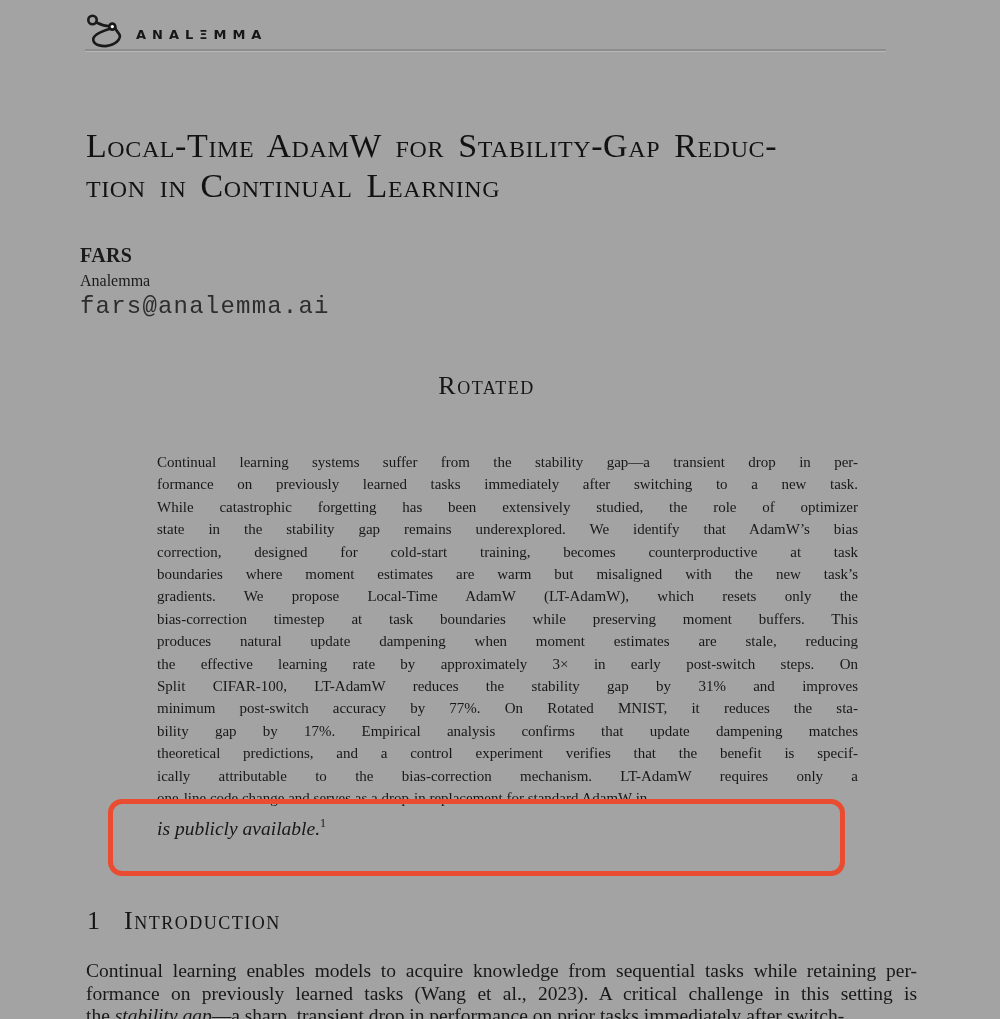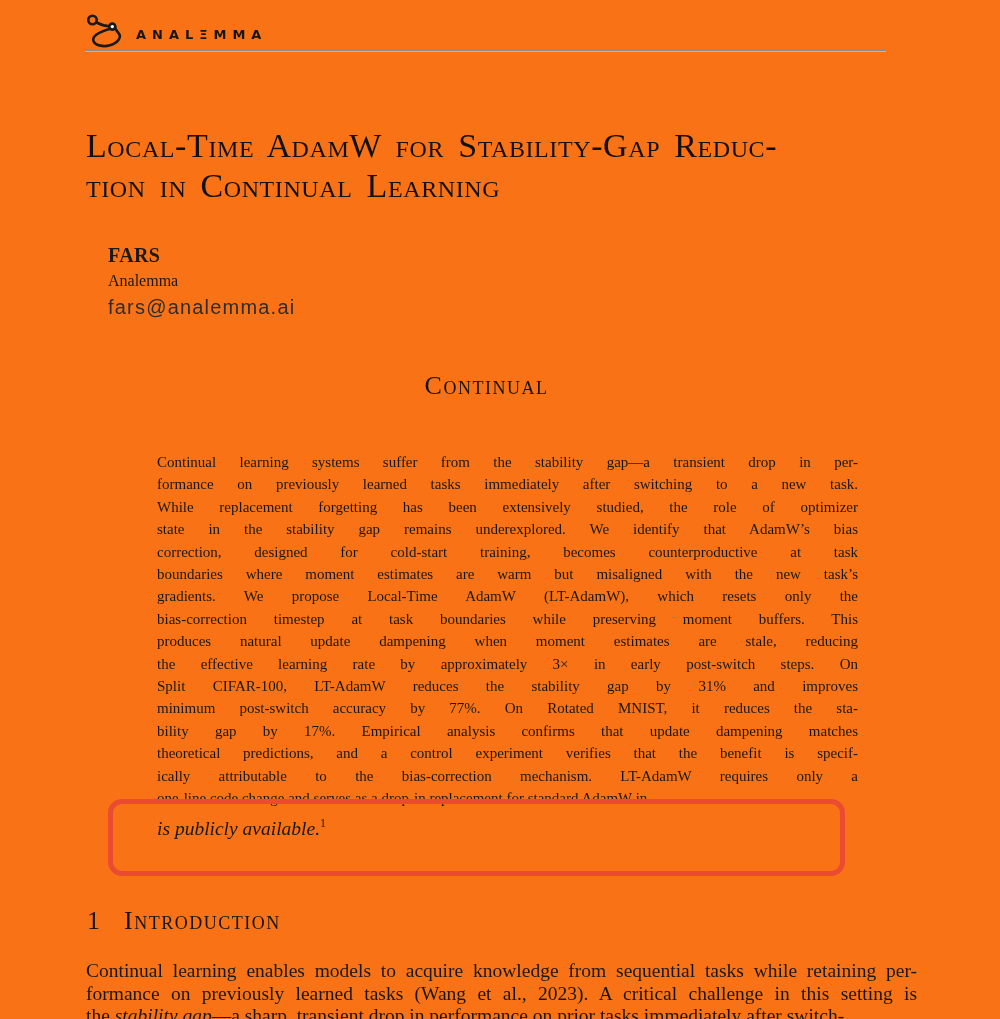--- a/index.html
+++ b/index.html
@@ -1,21 +1,21 @@
 <!DOCTYPE html>
 <html><head>
 <meta charset="utf-8">
 <style>
   html, body { margin:0; padding:0; }
   body {
     width:1000px; height:1019px; background:#ffffff; overflow:hidden;
     font-family:"Liberation Serif", serif; color:#1a1a1a;
     -webkit-font-smoothing:antialiased;
   }
-  .page { position:relative; width:1000px; height:1019px; background:#f97316; }
+  .page { position:relative; width:1000px; height:1019px; background:#a3a3a3; }
   .abs { position:absolute; }
 
   
   .logo-row { left:84px; top:13px; height:36px; display:flex; align-items:center; }
   .logo-mark { width:48px; height:36px; }
   .wordmark {
     font-family:"DejaVu Sans", sans-serif; font-size:13px; font-weight:600;
     letter-spacing:6px; color:#161616; margin-left:4px; margin-top:6px;
   }
   .header-rule {
@@ -24,24 +24,24 @@
   }
 
   
   .paper-title {
     left:86px; top:126px; width:860px;
     font-variant:small-caps; font-size:34px; line-height:40px;
     letter-spacing:0.6px; word-spacing:5px; color:#121212; white-space:nowrap;
   }
 
   
-  .author-block { left:108px; top:242px; line-height:26px; }
+  .author-block { left:80px; top:242px; line-height:26px; }
   .author-name { font-weight:bold; font-size:20px; letter-spacing:0.4px; }
   .author-affil { font-size:16px; }
-  .author-email { font-family:Liberation Sans, sans-serif; font-size:20px; letter-spacing:1.2px; color:#2d2d2d; }
+  .author-email { font-family:Liberation Mono, monospace; font-size:24px; letter-spacing:1.2px; color:#2d2d2d; }
 
   
   .abstract-heading {
     left:87px; top:371px; width:799px; text-align:center;
     font-variant:small-caps; font-size:26px; letter-spacing:1.5px; color:#151515;
   }
   .abstract-body { left:157px; top:451px; width:701px; font-size:15px; line-height:22.4px; color:#181818; }
   .abstract-body > div { text-align:justify; text-align-last:justify; white-space:normal; }
   .abstract-body > div:last-of-type { text-align-last:left; }
 
@@ -92,29 +92,29 @@
     <div>Local-Time AdamW for Stability-Gap Reduc-</div>
     <div>tion in Continual Learning</div>
   </div>
 
   <div class="abs author-block">
     <div class="author-name">FARS</div>
     <div class="author-affil">Analemma</div>
     <div class="author-email">fars@analemma.ai</div>
   </div>
 
-  <div class="abs abstract-heading">Continual</div>
+  <div class="abs abstract-heading">Rotated</div>
 
   <div class="abs abstract-body">
 
       <div><span>Continual learning systems suffer from the stability gap—a transient drop in per-</span></div>
 
       <div><span>formance on previously learned tasks immediately after switching to a new task.</span></div>
 
-      <div><span>While replacement forgetting has been extensively studied, the role of optimizer</span></div>
+      <div><span>While catastrophic forgetting has been extensively studied, the role of optimizer</span></div>
 
       <div><span>state in the stability gap remains underexplored. We identify that AdamW’s bias</span></div>
 
       <div><span>correction, designed for cold-start training, becomes counterproductive at task</span></div>
 
       <div><span>boundaries where moment estimates are warm but misaligned with the new task’s</span></div>
 
       <div><span>gradients. We propose Local-Time AdamW (LT-AdamW), which resets only the</span></div>
 
       <div><span>bias-correction timestep at task boundaries while preserving moment buffers. This</span></div>

